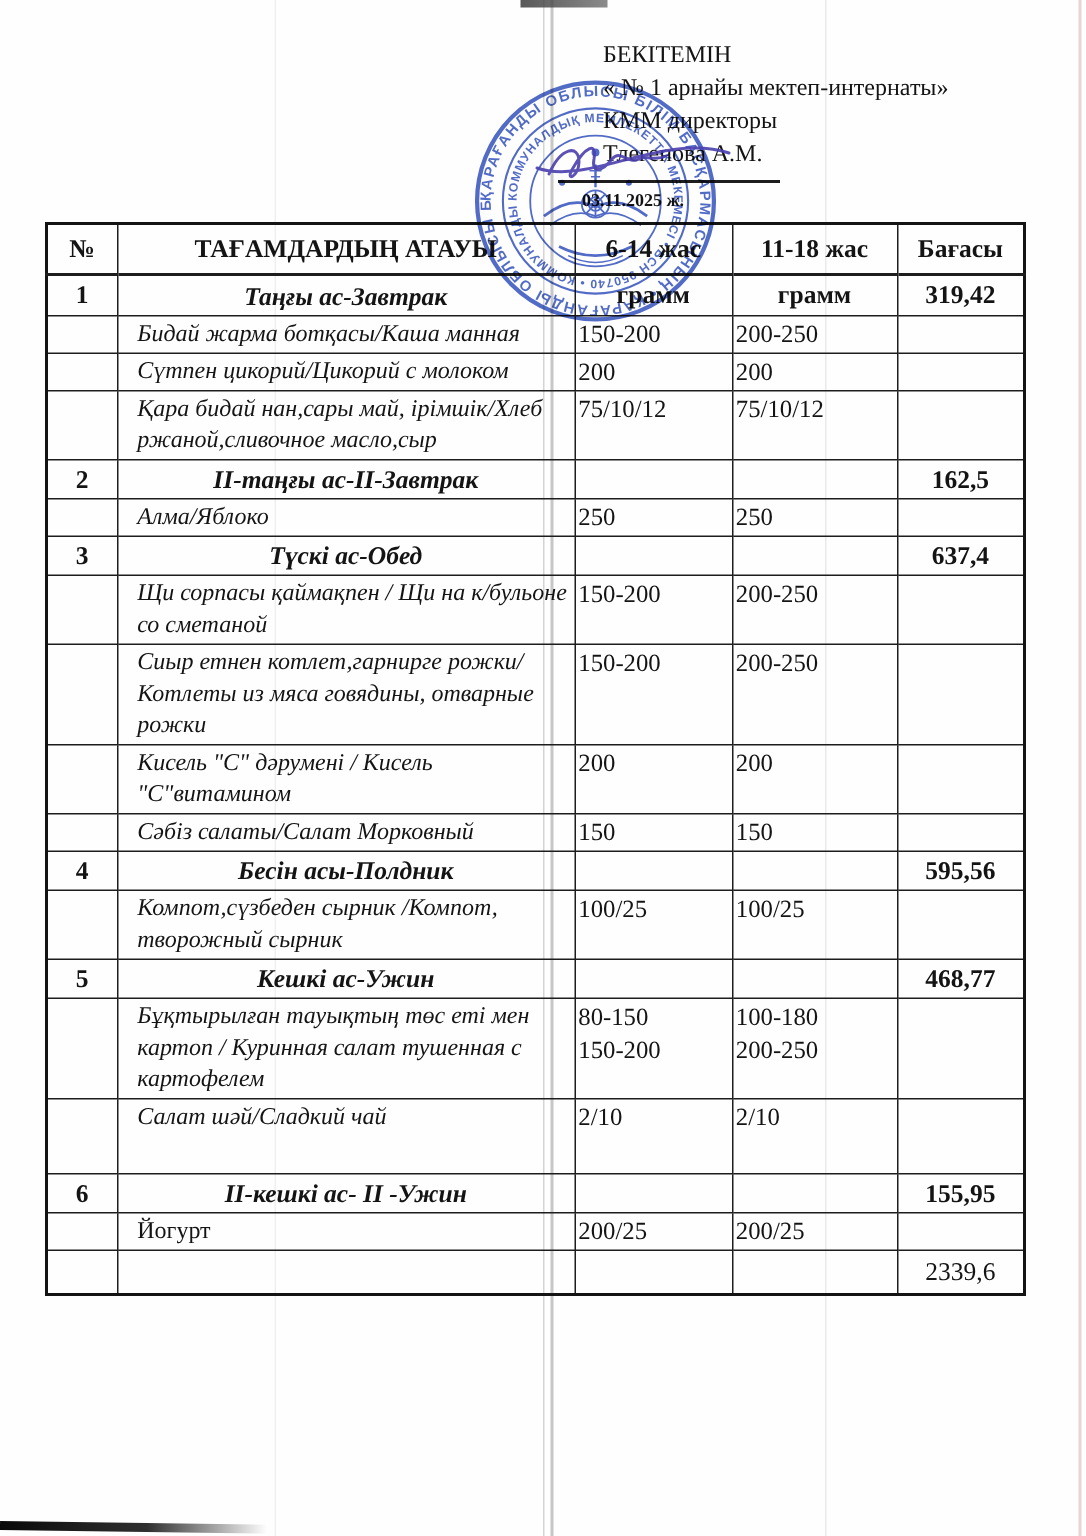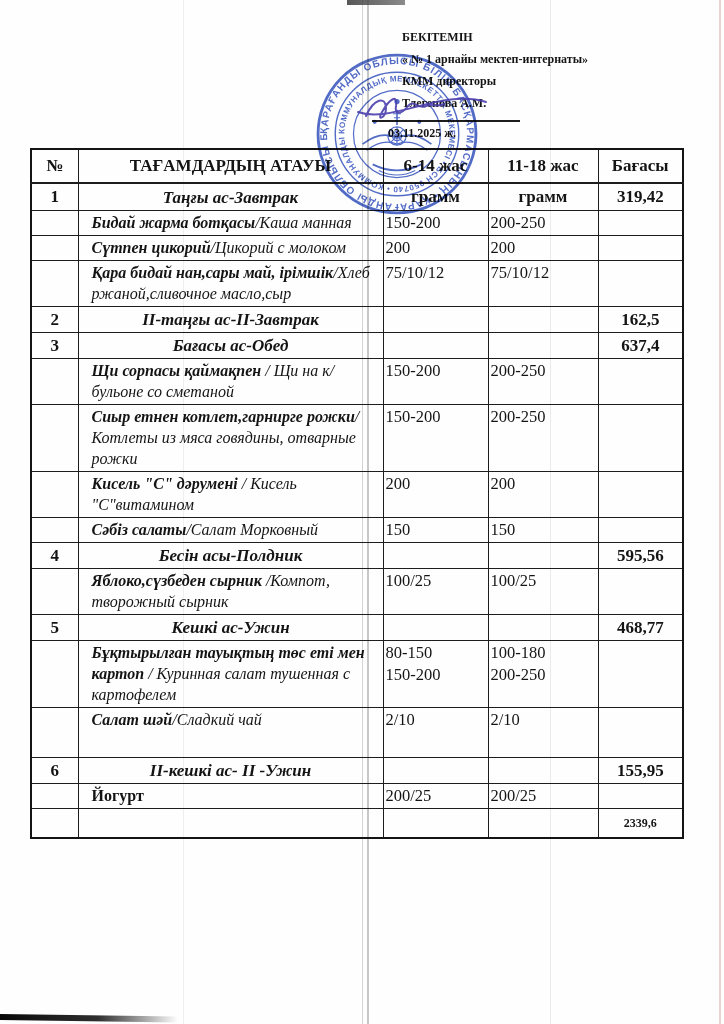--- a/index.html
+++ b/index.html
@@ -20,21 +20,21 @@
     background:linear-gradient(to right,#2e2e2e,#6e6e6e); opacity:.8;
   }
   .streak-bottom {
     position:absolute; left:0; top:1014px; width:178px; height:6px; z-index:1;
     background:linear-gradient(to right,#090909 0%,#2f2f2f 55%,rgba(110,110,110,0) 100%);
     transform:rotate(0.8deg); transform-origin:left center;
   }
   
   .approval {
     position:absolute; left:402px; top:26px; z-index:4;
-    font-weight:bold; font-size:12px; line-height:22px; white-space:nowrap;
+    font-weight:normal; font-size:16px; line-height:22px; white-space:nowrap;
   }
   .sig-underline { position:absolute; left:372px; top:120px; width:148px; height:2px; background:#1d1d1d; z-index:4; }
   .approval-date { position:absolute; left:388px; top:126px; font-weight:bold; font-size:12px; z-index:4; white-space:nowrap; }
   .signature { position:absolute; left:352px; top:84px; width:140px; height:46px; z-index:6; pointer-events:none; }
   
   .stamp {
     position:absolute; left:314px; top:51px; width:166px; height:166px; z-index:5;
     opacity:.88; mix-blend-mode:multiply; pointer-events:none;
   }
   .stamp text { font-family:"Liberation Sans", sans-serif; font-weight:bold; }
@@ -46,24 +46,24 @@
   }
   .menu th, .menu td { border:1.6px solid #1d1d1d; overflow:hidden; }
   .menu th {
     font-size:17px; font-weight:bold; padding:6px 2px; text-align:center;
     border-bottom-width:2.2px;
   }
   td.cell-num { text-align:center; font-weight:bold; font-size:17px; vertical-align:top; padding-top:1px; }
   tr.section-row td { font-weight:bold; font-size:17px; text-align:center; padding:2px 2px; vertical-align:middle; }
   tr.item-row td { vertical-align:top; }
   td.cell-name { text-align:left; padding:1px 4px 2px 13px; font-size:16px; line-height:21px; font-style:italic;margin-left:21px; }
-  td.cell-name .kk { font-weight:bold; }
+  td.cell-name .kk { font-weight:normal; }
   td.cell-name .upright { font-style:normal; }
   td.cell-val { text-align:left; font-size:16.5px; padding:1px 2px; line-height:22px; white-space:pre-line; }
-  td.cell-price { text-align:center; font-weight:bold; font-size:12px; padding:1px 2px; }
+  td.cell-price { text-align:center; font-weight:normal; font-size:17px; padding:1px 2px; }
   tr.tall td { height:46px; }
   tr.total-row td { height:25px; vertical-align:middle; }
 </style>
 </head>
 <body>
 
 <div class="page">
 
   <div class="artifact-v av1"></div>
   <div class="artifact-v av2"></div>
@@ -168,23 +168,30 @@
           <td class="cell-val">75/10/12</td>
           <td class="cell-price"></td>
         </tr>
         <tr class="section-row">
           <td class="cell-num">2</td>
           <td class="cell-name">ІІ-таңғы ас-ІІ-Завтрак</td>
           <td class="cell-val"></td>
           <td class="cell-val"></td>
           <td class="cell-price">162,5</td>
         </tr>
+        <tr class="item-row">
+          <td class="cell-num"></td>
+          <td class="cell-name"><span class="kk">Алма</span><span>/Яблоко</span></td>
+          <td class="cell-val">250</td>
+          <td class="cell-val">250</td>
+          <td class="cell-price"></td>
+        </tr>
         <tr class="section-row">
           <td class="cell-num">3</td>
-          <td class="cell-name">Бағасы ас-Обед</td>
+          <td class="cell-name">Түскі ас-Обед</td>
           <td class="cell-val"></td>
           <td class="cell-val"></td>
           <td class="cell-price">637,4</td>
         </tr>
         <tr class="item-row">
           <td class="cell-num"></td>
           <td class="cell-name"><span class="kk">Щи сорпасы қаймақпен</span><span> / Щи на к/бульоне  со сметаной</span></td>
           <td class="cell-val">150-200</td>
           <td class="cell-val">200-250</td>
           <td class="cell-price"></td>
@@ -212,21 +219,21 @@
         </tr>
         <tr class="section-row">
           <td class="cell-num">4</td>
           <td class="cell-name">Бесін асы-Полдник</td>
           <td class="cell-val"></td>
           <td class="cell-val"></td>
           <td class="cell-price">595,56</td>
         </tr>
         <tr class="item-row">
           <td class="cell-num"></td>
-          <td class="cell-name"><span class="kk">Яблоко,сүзбеден сырник</span><span> /Компот, творожный сырник</span></td>
+          <td class="cell-name"><span class="kk">Компот,сүзбеден сырник</span><span> /Компот, творожный сырник</span></td>
           <td class="cell-val">100/25</td>
           <td class="cell-val">100/25</td>
           <td class="cell-price"></td>
         </tr>
         <tr class="section-row">
           <td class="cell-num">5</td>
           <td class="cell-name">Кешкі ас-Ужин</td>
           <td class="cell-val"></td>
           <td class="cell-val"></td>
           <td class="cell-price">468,77</td>

